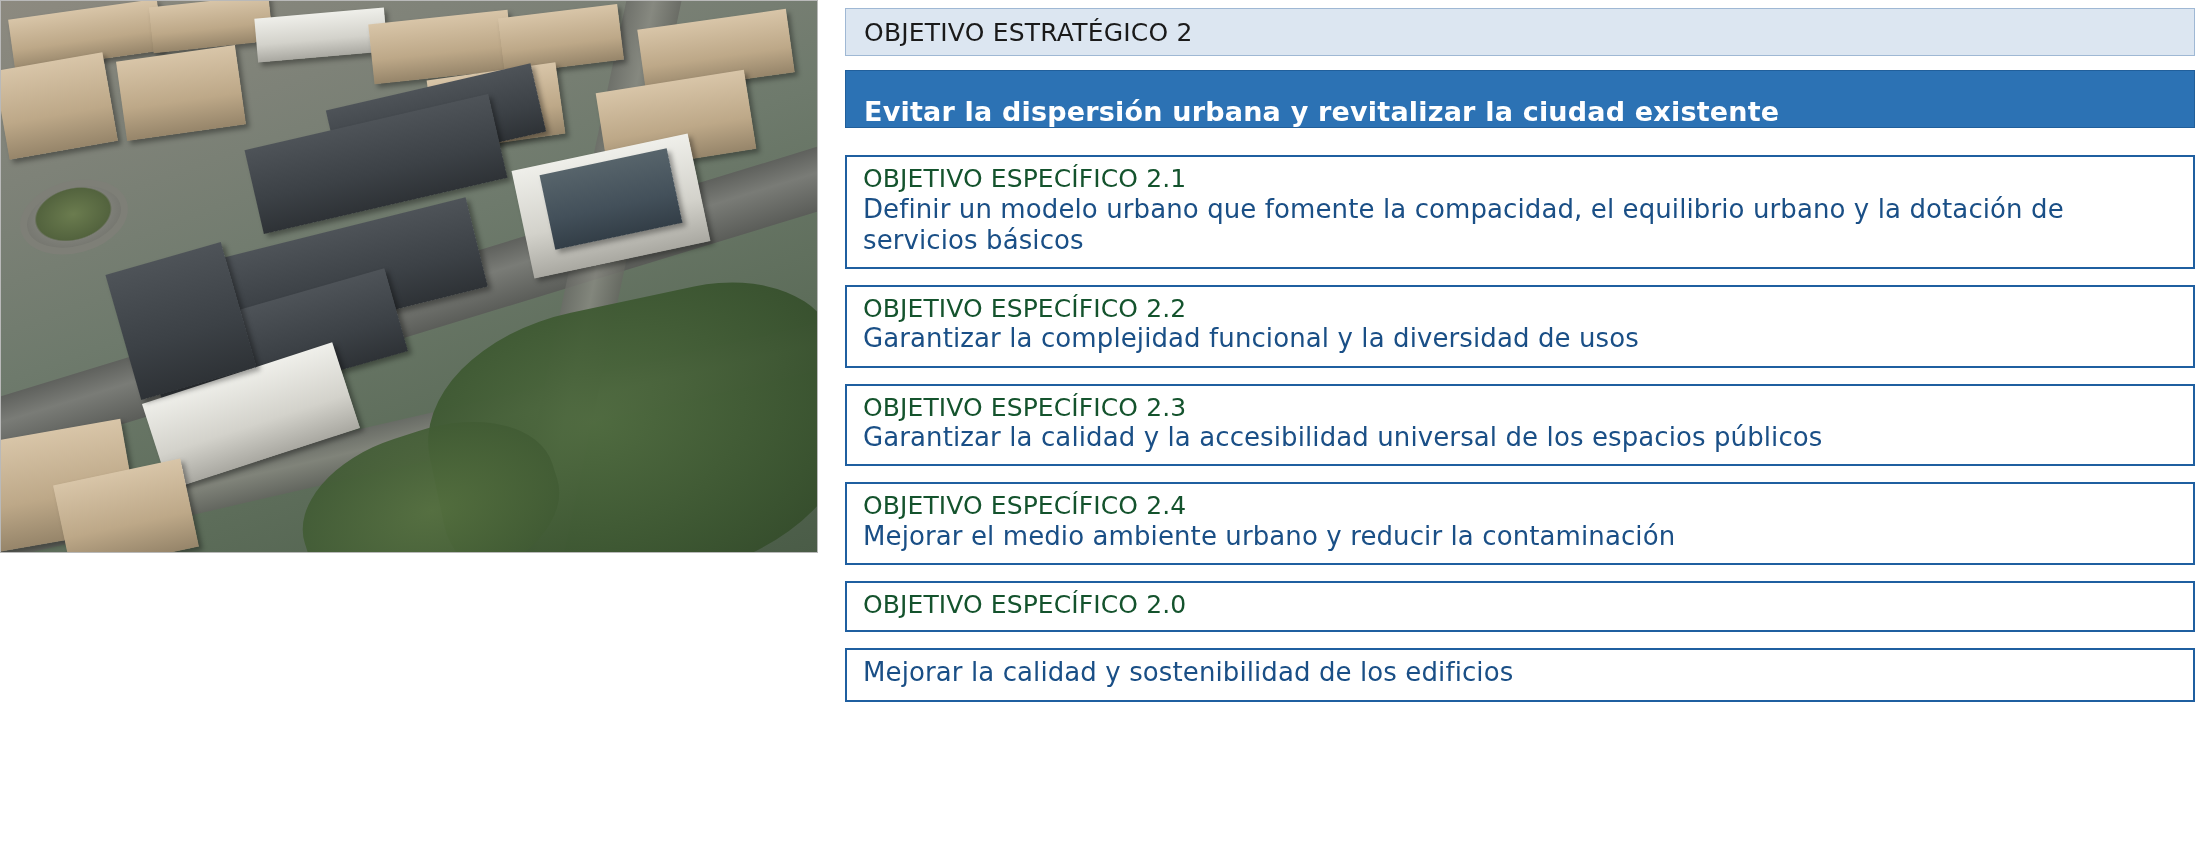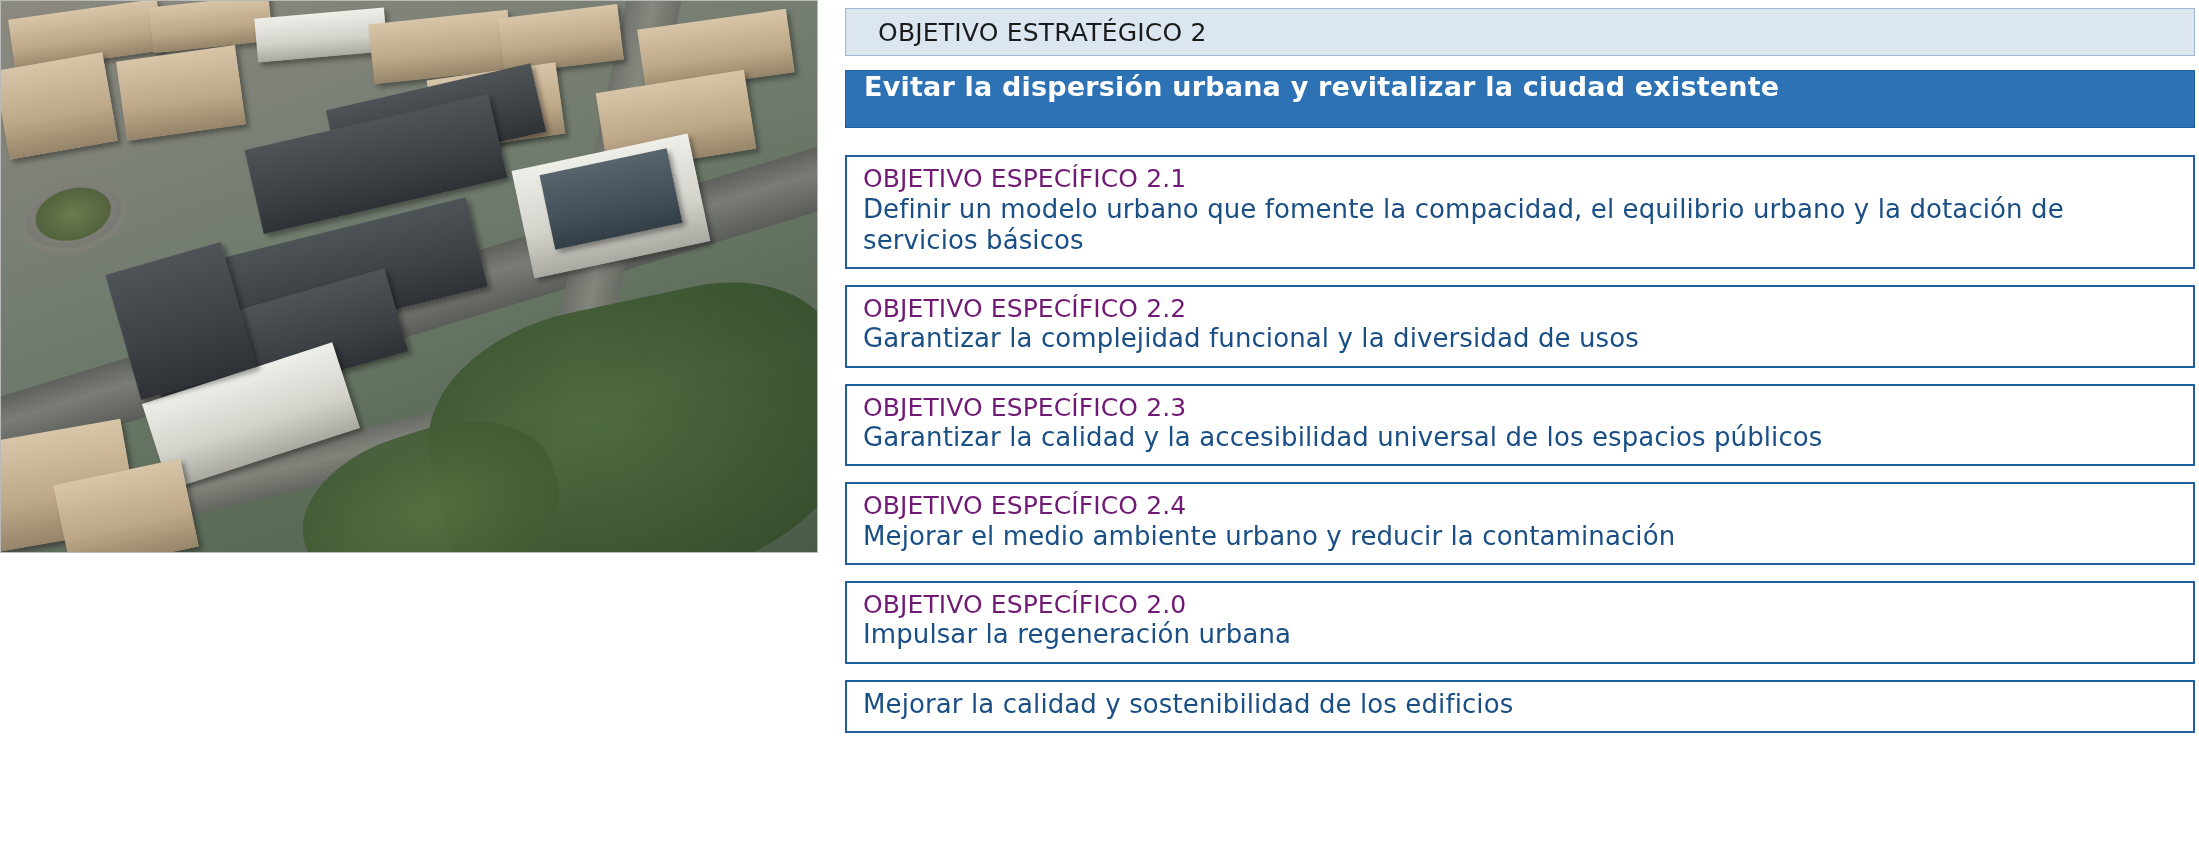--- a/index.html
+++ b/index.html
@@ -124,38 +124,38 @@
 
   .strategic {
     position: absolute;
     left: 0; top: 8px;
     width: 1350px;
     height: 48px;
     background: #dce6f1;
     border: 1px solid #9fb8d4;
     display: flex;
     align-items: center;
-    padding: 0 32px;
+    padding: 0 18px;
     box-sizing: border-box;
   }
   .strategic .label {
     font-size: 25px;
     color: #1a1a1a;
     letter-spacing: .2px;
   }
 
   .banner {
     position: absolute;
     left: 0; top: 70px;
     width: 1350px;
     height: 58px;
     background: #2c72b4;
     border: 1px solid #215f9b;
     display: flex;
-    align-items: flex-start;
+    align-items: flex-end;
     padding: 0 18px;
     box-sizing: border-box;
   }
   .banner .label {
     font-size: 27px;
     color: #ffffff;
     font-weight: 600;
     letter-spacing: .2px;
   }
 
@@ -167,21 +167,21 @@
   }
   .obj {
     box-sizing: border-box;
     border: 2px solid #1f5fa0;
     background: #ffffff;
     padding: 7px 16px 11px 16px;
     margin-bottom: 16px;
   }
   .obj .code {
     font-size: 25px;
-    color: #701a75;
+    color: #14532d;
     line-height: 1.18;
     letter-spacing: .1px;
   }
   .obj .title {
     font-size: 26px;
     color: #1a4f86;
     font-weight: 400;
     line-height: 1.2;
     letter-spacing: .1px;
   }
@@ -255,21 +255,20 @@
         <div class="title">Garantizar la calidad y la accesibilidad universal de los espacios públicos</div>
       </div>
 
       <div class="obj">
         <div class="code">OBJETIVO ESPECÍFICO 2.4</div>
         <div class="title">Mejorar el medio ambiente urbano y reducir la contaminación</div>
       </div>
 
       <div class="obj">
         <div class="code">OBJETIVO ESPECÍFICO 2.0</div>
-        <div class="title">Impulsar la regeneración urbana</div>
       </div>
 
       <div class="obj">
         <div class="title">Mejorar la calidad y sostenibilidad de los edificios</div>
       </div>
 
     </div>
   </div>
 </div>
 

